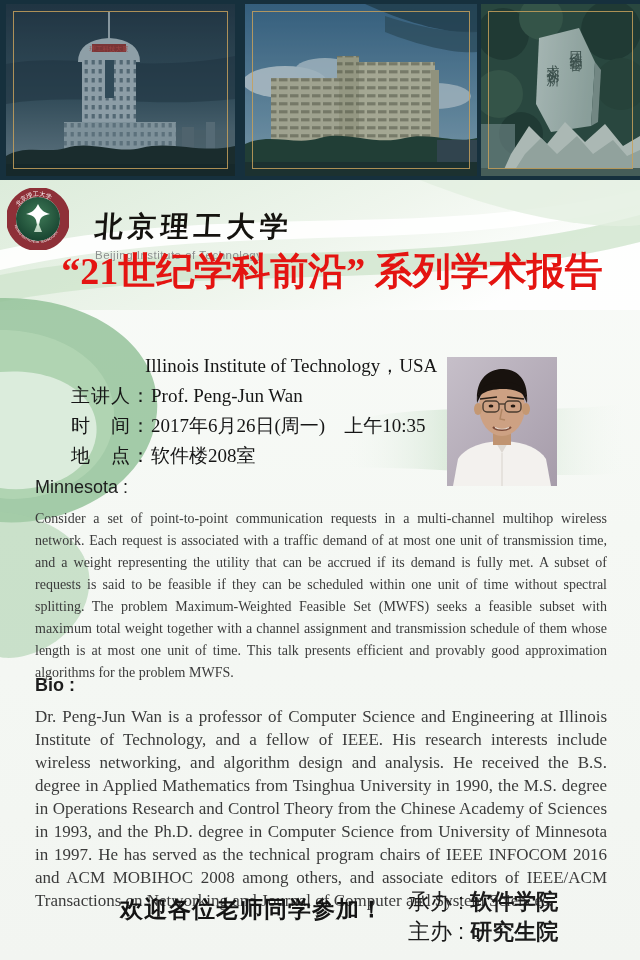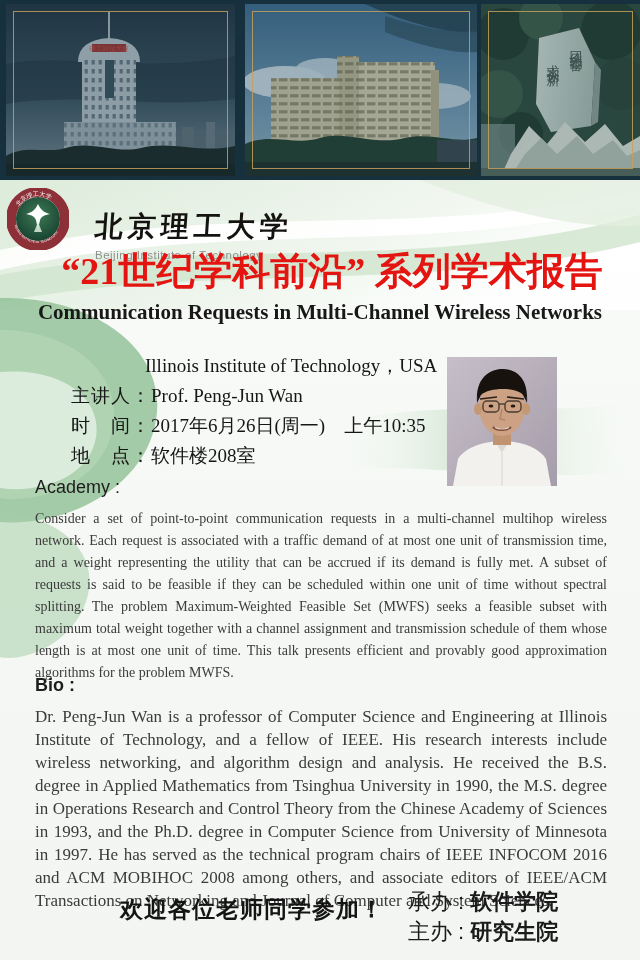--- a/index.html
+++ b/index.html
@@ -218,21 +218,20 @@
   </svg>
 
   <div class="uni-name">
     <div class="uni-cn">北京理工大学</div>
     <div class="uni-en">Beijing Institute of Technology</div>
   </div>
 
   <div class="series-title">“21世纪学科前沿” 系列学术报告</div>
 
   <div class="talk-title">
-    <div>Communication Requests in Multi-Channel Wireless Networks</div>
   </div>
 
   <div class="info">
     <div class="info-row affil">
       <span>Illinois Institute of Technology，USA</span>
     </div>
     <div class="info-row">
       <span class="label">主讲人：</span><span>Prof. Peng-Jun Wan</span>
     </div>
     <div class="info-row">
@@ -267,21 +266,21 @@
       <line x1="33" y1="42" x2="50" y2="40" stroke="#2a2018" stroke-width="1.6"></line>
       <line x1="60" y1="40" x2="77" y2="42" stroke="#2a2018" stroke-width="1.6"></line>
       <ellipse cx="44" cy="49" rx="2.4" ry="1.6" fill="#241a12"></ellipse>
       <ellipse cx="66" cy="49" rx="2.4" ry="1.6" fill="#241a12"></ellipse>
       <path d="M55,52 L53,62 L58,63" fill="none" stroke="#b08663" stroke-width="1.4"></path>
       <path d="M46,70 C50,74 60,74 64,70" fill="none" stroke="#7a4a38" stroke-width="2"></path>
       <path d="M48,70.5 C52,72.5 58,72.5 62,70.5" fill="none" stroke="#e8dcd2" stroke-width="1.2"></path>
     </svg>
   </div>
 
-  <div class="section-label abstract-label">Academy :</div>
+  <div class="section-label abstract-label">Minnesota :</div>
   <div class="body-text abstract-text">Consider a set of point-to-point communication requests in a multi-channel multihop wireless network. Each request is associated with a traffic demand of at most one unit of transmission time, and a weight representing the utility that can be accrued if its demand is fully met. A subset of requests is said to be feasible if they can be scheduled within one unit of time without spectral splitting. The problem Maximum-Weighted Feasible Set (MWFS) seeks a feasible subset with maximum total weight together with a channel assignment and transmission schedule of them whose length is at most one unit of time. This talk presents efficient and provably good approximation algorithms for the problem MWFS.</div>
 
   <div class="section-label bio-label">Bio :</div>
   <div class="body-text bio-text">Dr. Peng-Jun Wan is a professor of Computer Science and Engineering at Illinois Institute of Technology, and a fellow of IEEE. His research interests include wireless networking, and algorithm design and analysis. He received the B.S. degree in Applied Mathematics from Tsinghua University in 1990, the M.S. degree in Operations Research and Control Theory from the Chinese Academy of Sciences in 1993, and the Ph.D. degree in Computer Science from University of Minnesota in 1997. He has served as the technical program chairs of IEEE INFOCOM 2016 and ACM MOBIHOC 2008 among others, and associate editors of IEEE/ACM Transactions on Networking and Journal of Computer and System Sciences.</div>
 
   <div class="welcome">欢迎各位老师同学参加！</div>
   <div class="footer-right">
     <div class="footer-row second">
       <span>承办 :</span>
       <span class="footer-value">软件学院</span>

